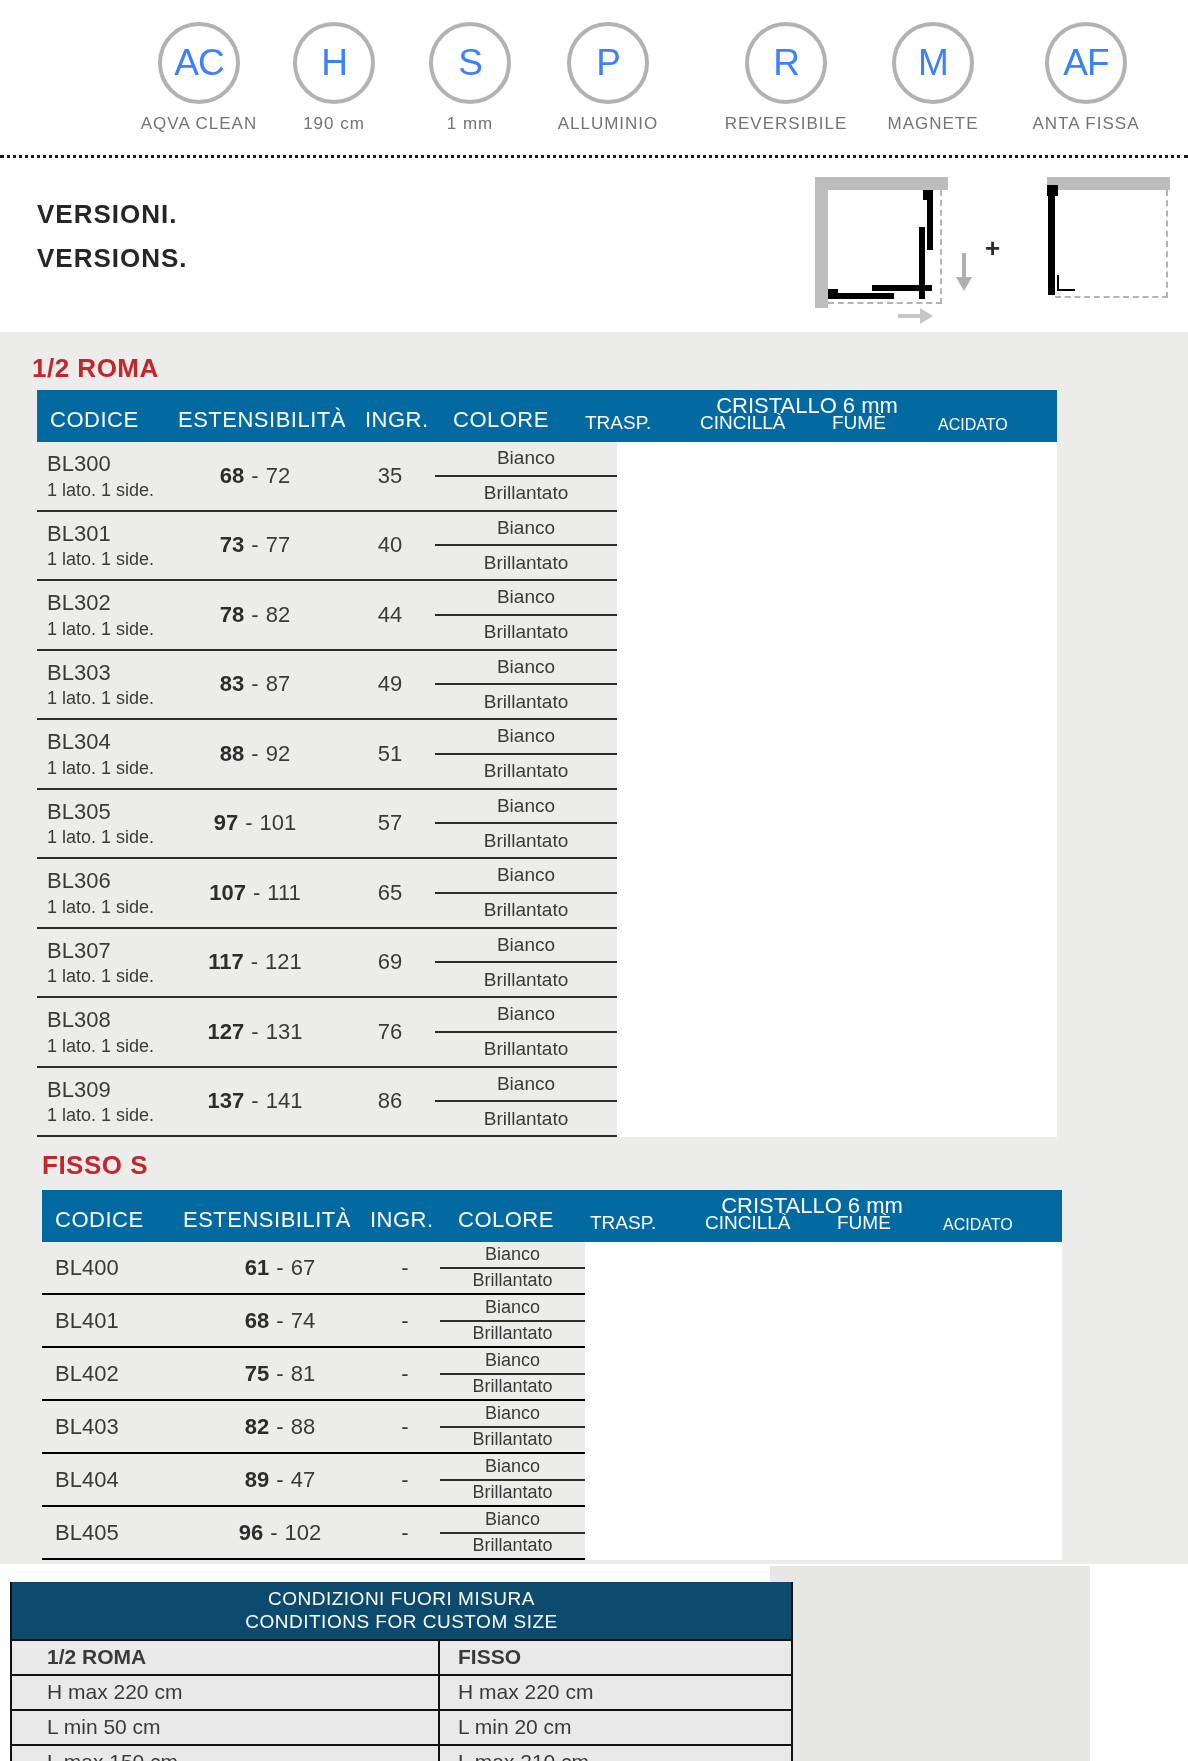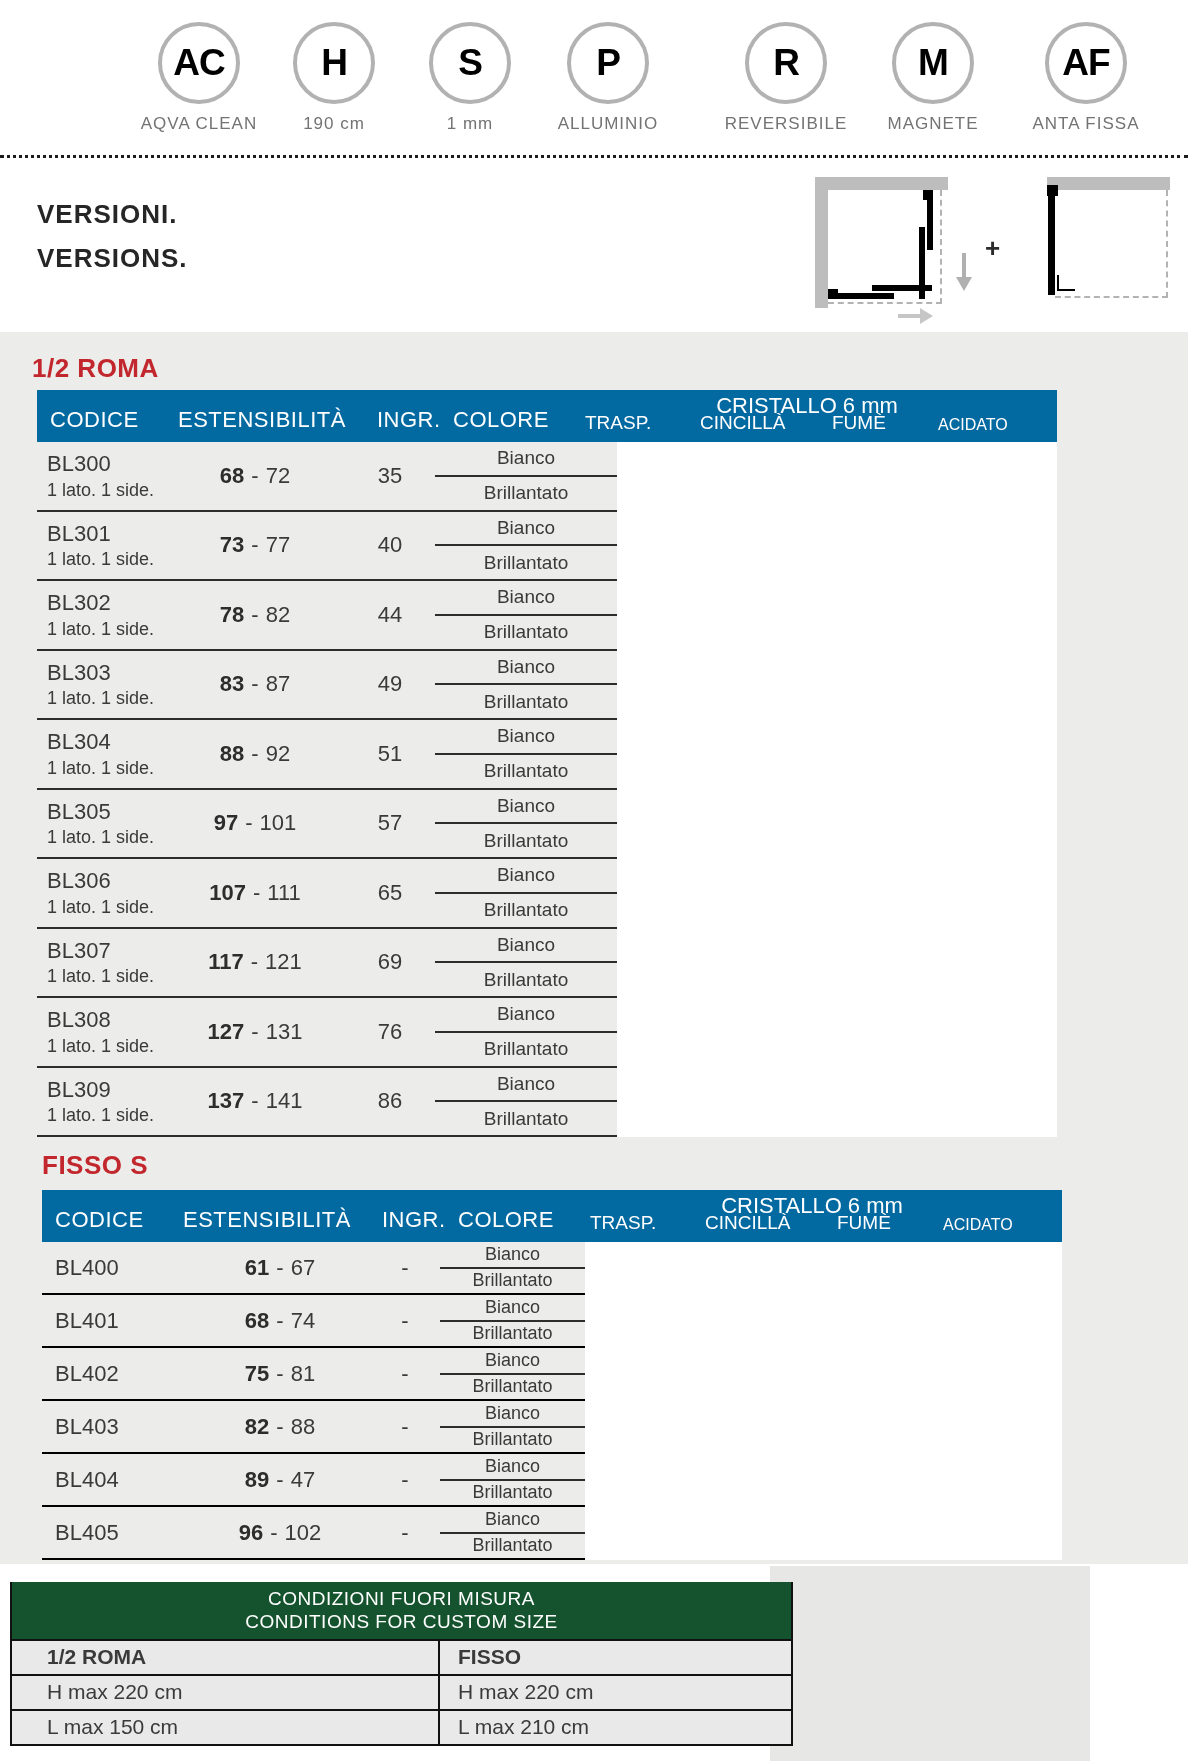--- a/index.html
+++ b/index.html
@@ -3,21 +3,21 @@
 <meta charset="utf-8">
 <style>
   html,body{margin:0;padding:0;background:#fff;}
   .page{position:relative;width:1188px;height:1761px;background:#ffffff;overflow:hidden;
         font-family:"Liberation Sans", sans-serif;color:#3a3a3a;}
 
   
   .feature{position:absolute;top:22px;width:150px;text-align:center;}
   .feature .circle{width:74px;height:74px;border:4px solid #b2b2b2;border-radius:50%;
       margin:0 auto;display:flex;align-items:center;justify-content:center;
-      font-size:37px;font-weight:bold;color:#000000;letter-spacing:-1px;}
+      font-size:37px;font-weight:normal;color:#3b82f6;letter-spacing:-1px;}
   .feature .flabel{margin-top:10px;font-size:17px;color:#737373;letter-spacing:1px;white-space:nowrap;}
   .f0{left:124px}.f1{left:259px}.f2{left:395px}.f3{left:533px}.f4{left:711px}.f5{left:858px}.f6{left:1011px}
 
   .dotted-sep{position:absolute;left:0;top:155px;width:100%;border-top:3px dotted #1c1c1c;}
 
   
   .versions{position:absolute;left:37px;top:192px;font-size:26px;font-weight:bold;
             color:#262626;letter-spacing:1px;line-height:44px;}
 
   
@@ -60,21 +60,21 @@
   .roma-title{left:32px;top:353px;}
   .fisso-title{left:42px;top:1150px;}
 
   
   .hdr-bar{position:absolute;width:1020px;height:52px;background:#0369a1;color:#fff;}
   .roma-bar{left:37px;top:390px;}
   .fisso-bar{left:42px;top:1190px;}
   .hdr-bar span{position:absolute;white-space:nowrap;}
   .h-codice{left:13px;bottom:9px;font-size:22px;letter-spacing:.5px;}
   .h-est{left:141px;bottom:9px;font-size:22px;letter-spacing:.5px;}
-  .h-ingr{left:340px;bottom:9px;font-size:22px;letter-spacing:.5px;}
+  .h-ingr{left:328px;bottom:9px;font-size:22px;letter-spacing:.5px;}
   .h-colore{left:416px;bottom:9px;font-size:22px;letter-spacing:.5px;}
   .h-cristallo{left:600px;top:3px;width:340px;text-align:center;font-size:22px;}
   .h-trasp{left:548px;bottom:8px;font-size:19px;}
   .h-cincilla{left:663px;bottom:8px;font-size:19px;}
   .h-fume{left:795px;bottom:8px;font-size:19px;}
   .h-acidato{left:901px;bottom:8px;font-size:16px;}
 
   
   .roma-white{position:absolute;left:617px;top:442px;width:440px;height:695px;background:#fff;}
   .fisso-white{position:absolute;left:585px;top:1242px;width:477px;height:318px;background:#fff;}
@@ -97,21 +97,21 @@
   
   .fisso-rows{position:absolute;left:42px;top:1242px;width:543px;}
   .f-row{height:51px;display:grid;grid-template-columns:148px 180px 70px 145px;
          border-bottom:2px solid #000000;align-items:center;}
   .f-row .cell-codice{padding-left:13px;}
   .f-row .color-opt{font-size:18px;}
 
   
   .cs-table{position:absolute;left:10px;top:1582px;width:783px;
             border-left:2px solid #111;border-right:2px solid #111;border-bottom:2px solid #111;box-sizing:border-box;}
-  .cs-header{background:#14532d;color:#fff;text-align:center;padding:5px 0 6px;
+  .cs-header{background:#0c4a6e;color:#fff;text-align:center;padding:5px 0 6px;
              font-size:19px;line-height:23px;letter-spacing:.5px;}
   .cs-row{display:flex;background:#e9e9e9;border-top:2px solid #111;}
   .cs-row.head{font-weight:bold;}
   .cs-cell-l{width:426px;box-sizing:border-box;padding:4px 0 5px 35px;font-size:21px;}
   .cs-cell-r{flex:1;border-left:2px solid #111;padding:4px 0 5px 18px;font-size:21px;}
 </style>
 </head>
 <body>
 
 <div class="page">
@@ -487,20 +487,24 @@
       <div class="cs-cell-l">1/2 ROMA</div>
       <div class="cs-cell-r">FISSO</div>
     </div>
     <div class="cs-body">
 
         <div class="cs-row">
           <div class="cs-cell-l">H max 220 cm</div>
           <div class="cs-cell-r">H max 220 cm</div>
         </div>
 
+        <div class="cs-row">
+          <div class="cs-cell-l">L min 50 cm</div>
+          <div class="cs-cell-r">L min 20 cm</div>
+        </div>
 
         <div class="cs-row">
           <div class="cs-cell-l">L max 150 cm</div>
           <div class="cs-cell-r">L max 210 cm</div>
         </div>
       </div>
   </div>
 
 </div>
 

